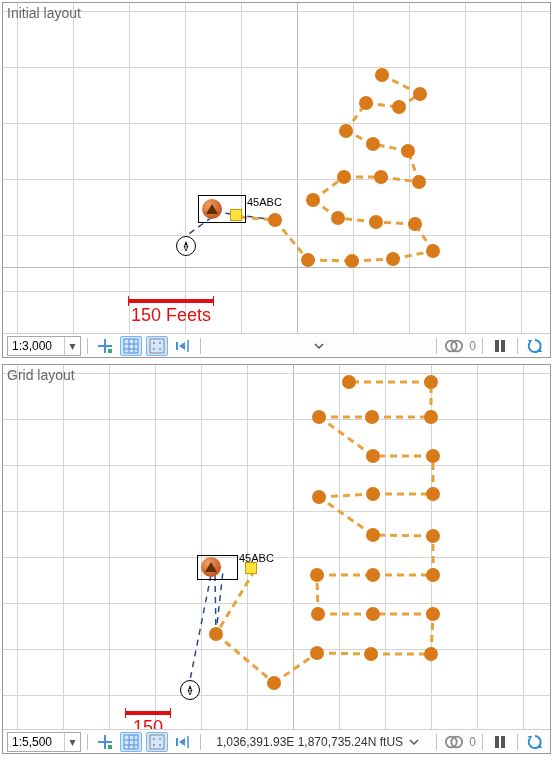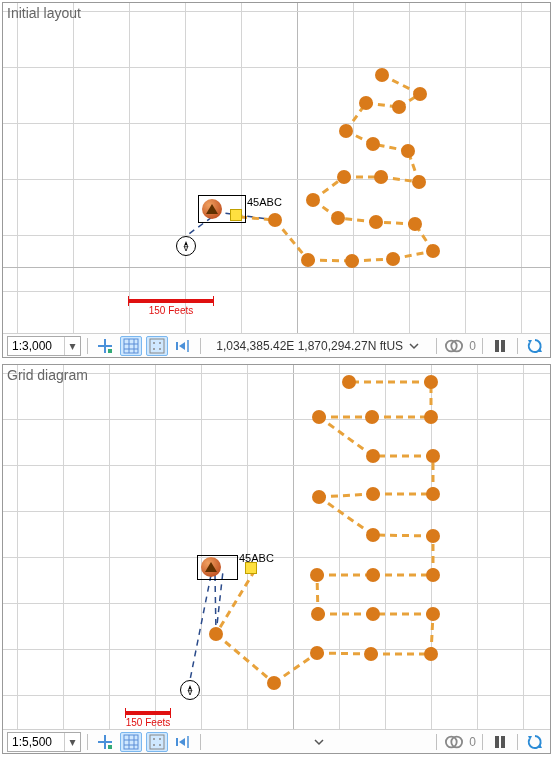--- a/index.html
+++ b/index.html
@@ -124,21 +124,21 @@
     content:"";
     position:absolute;
     width:1px;height:10px;
     background:#e01010;
     top:-3px;
   }
   .scale-line::before{left:0}
   .scale-line::after{right:0}
   .scale-text {
     color:#e01010;
-    font-size:10px;
+    font-size:18px;
     margin-top:2px;
     text-align:center;
   }
   
   .status-bar {
     display:flex;
     align-items:center;
     height:24px;
     border-top:1px solid #d0d0d0;
     background:#fdfdfd;
@@ -299,21 +299,20 @@
         </div>
         <div class="tbtn">
           <svg viewBox="0 0 16 16">
             <line x1="2" y1="4" x2="2" y2="12" stroke="#4a90d9" stroke-width="2"></line>
             <polygon points="4,8 10,4 10,12" fill="#4a90d9"></polygon>
             <line x1="13" y1="2" x2="13" y2="14" stroke="#4a90d9" stroke-width="1.5"></line>
           </svg>
         </div>
         <div class="sep"></div>
         <div class="spacer"></div>
-        <div class="coords">1,034,385.42E 1,870,294.27N ftUS</div>
         <div class="coord-drop">
           <svg viewBox="0 0 10 10" width="10" height="10">
             <path d="M1 3 L5 7 L9 3" fill="none" stroke="#555" stroke-width="1.5"></path>
           </svg>
         </div>
         <div class="spacer"></div>
         <div class="sep"></div>
         <div class="tbtn ring-icon">
           <svg viewBox="0 0 20 16">
             <ellipse cx="7" cy="8" rx="6" ry="6" fill="none" stroke="#888" stroke-width="2"></ellipse>
@@ -332,21 +331,21 @@
         <div class="tbtn refresh-icon">
           <svg viewBox="0 0 16 16">
             <path d="M8 2 A6 6 0 1 1 2.5 5" fill="none" stroke="#2b8bd6" stroke-width="2"></path>
             <polygon points="1,2 5,2 3,6" fill="#2b8bd6"></polygon>
             <polygon points="15,14 11,14 13,10" fill="#2b8bd6"></polygon>
           </svg>
         </div>
       </div>
     </div>
     <div class="panel">
-      <div class="panel-title">Grid diagram</div>
+      <div class="panel-title">Grid layout</div>
       <div class="map-canvas" style="height: 364px;">
         <div class="grid-line-v" style="left: 14px;"></div>
         <div class="grid-line-v" style="left: 60px;"></div>
         <div class="grid-line-v" style="left: 106px;"></div>
         <div class="grid-line-v" style="left: 152px;"></div>
         <div class="grid-line-v" style="left: 198px;"></div>
         <div class="grid-line-v" style="left: 244px;"></div>
         <div class="grid-line-v grid-major" style="left: 290px;"></div>
         <div class="grid-line-v" style="left: 336px;"></div>
         <div class="grid-line-v" style="left: 382px;"></div>
@@ -460,20 +459,21 @@
         </div>
         <div class="tbtn">
           <svg viewBox="0 0 16 16">
             <line x1="2" y1="4" x2="2" y2="12" stroke="#4a90d9" stroke-width="2"></line>
             <polygon points="4,8 10,4 10,12" fill="#4a90d9"></polygon>
             <line x1="13" y1="2" x2="13" y2="14" stroke="#4a90d9" stroke-width="1.5"></line>
           </svg>
         </div>
         <div class="sep"></div>
         <div class="spacer"></div>
+        <div class="coords">1,036,391.93E 1,870,735.24N ftUS</div>
         <div class="coord-drop">
           <svg viewBox="0 0 10 10" width="10" height="10">
             <path d="M1 3 L5 7 L9 3" fill="none" stroke="#555" stroke-width="1.5"></path>
           </svg>
         </div>
         <div class="spacer"></div>
         <div class="sep"></div>
         <div class="tbtn ring-icon">
           <svg viewBox="0 0 20 16">
             <ellipse cx="7" cy="8" rx="6" ry="6" fill="none" stroke="#888" stroke-width="2"></ellipse>

